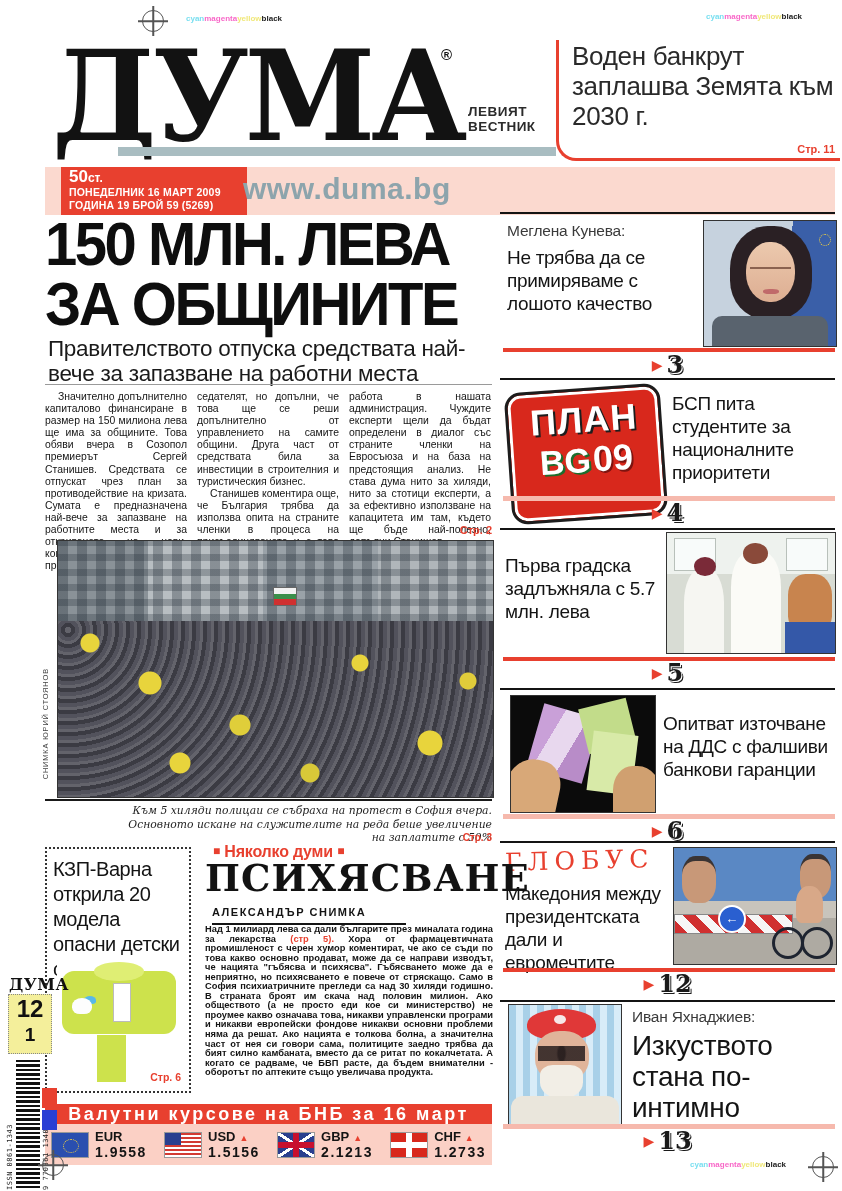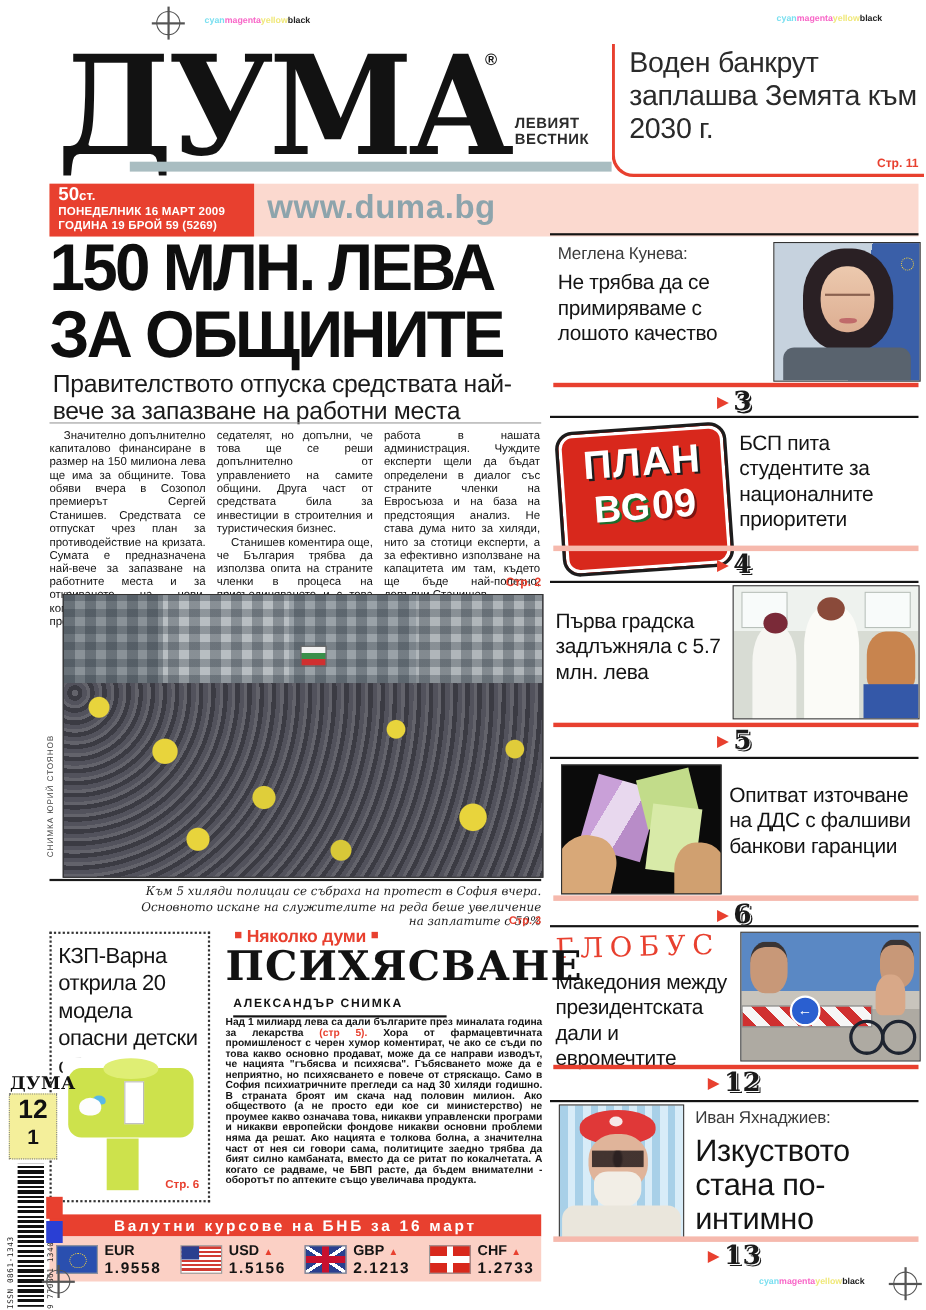--- a/index.html
+++ b/index.html
@@ -19,21 +19,21 @@
         letter-spacing:-4px;color:#121212;transform:scaleY(1.06);transform-origin:top left;}
   #logo-reg{left:441px;top:46px;font-size:15px;font-weight:bold;color:#121212;}
   #tagline{left:468px;top:104px;font-size:13.5px;font-weight:bold;line-height:15px;letter-spacing:.5px;color:#2b2b2b;}
   #skybox{left:556px;top:40px;width:281px;height:118px;border-left:3px solid #e8402f;border-bottom:3px solid #e8402f;border-bottom-left-radius:20px;}
   #skybox-title{position:absolute;left:13px;top:1px;font-size:26px;line-height:30px;color:#2a2a2a;letter-spacing:-.3px;}
   #skybox-page{position:absolute;right:5px;bottom:3px;color:#e8402f;font-weight:bold;font-size:11px;}
   #tealbar{left:118px;top:147px;width:438px;height:9px;background:#a9bdc1;}
 
   
   #infostrip{left:45px;top:167px;width:790px;height:48px;background:#fbd9cf;}
-  #pricebox{position:absolute;left:0;top:0;width:186px;height:48px;background:#e8402f;color:#fff;padding:2px 13px 0 8px;box-sizing:border-box;}
+  #pricebox{position:absolute;left:16px;top:0;width:186px;height:48px;background:#e8402f;color:#fff;padding:2px 13px 0 8px;box-sizing:border-box;}
   #price{font-size:17px;font-weight:bold;line-height:16px;}
   #price .unit{font-size:12px;}
   .pb-line{font-size:10.5px;font-weight:bold;line-height:13px;letter-spacing:.2px;}
   #website{position:absolute;left:198px;top:5px;font-size:30px;font-weight:bold;color:#8da4ac;letter-spacing:.5px;}
 
   
   #headline{left:45px;top:214px;width:460px;font-weight:bold;font-size:58px;line-height:58px;letter-spacing:-2.5px;color:#0e0e0e;transform:scaleY(1.04);transform-origin:top left;}
   #headline span{display:block;}
   #subhead{left:48px;top:336px;width:460px;font-size:22.5px;line-height:25px;color:#1a1a1a;letter-spacing:-.3px;}
   #lead-rule{left:45px;top:384px;width:447px;height:1px;background:#9a9a9a;}
@@ -156,21 +156,21 @@
   #op-rubric{left:213px;top:843px;font-size:16px;font-weight:bold;color:#e8402f;letter-spacing:-.2px;}
   #op-rubric .sq{font-size:12px;vertical-align:2px;}
   #op-title{left:205px;top:858px;width:290px;font-family:"DejaVu Serif",serif;font-weight:bold;font-size:37px;line-height:40px;letter-spacing:1px;color:#121212;}
   #op-author{left:212px;top:906px;font-size:11px;font-weight:bold;letter-spacing:1.5px;color:#141414;
     border-bottom:2px solid #141414;padding:0 40px 5px 0;}
   #op-body{left:205px;top:925px;width:288px;font-size:9.3px;line-height:9.55px;font-weight:bold;text-align:justify;color:#141414;}
   #op-body .ref{color:#e8402f;}
 
   
   #currency{left:45px;top:1104px;width:447px;}
-  #cur-head{height:20px;background:#e8402f;color:#fff;font-weight:bold;font-size:14px;letter-spacing:2.5px;
+  #cur-head{height:20px;background:#e8402f;color:#fff;font-weight:bold;font-size:18px;letter-spacing:2.5px;
     text-align:center;line-height:20px;}
   #cur-body{height:41px;background:#fbd0c5;display:flex;align-items:center;justify-content:space-between;padding:0 6px;}
   .cur-cell{display:flex;align-items:center;gap:6px;}
   .flag{width:38px;height:26px;border:1px solid #999;position:relative;box-sizing:border-box;flex:none;}
   .flag-eu{background:#2a4faf;}
   .flag-eu::before{content:"";position:absolute;left:11px;top:6px;width:14px;height:12px;border:1.5px dotted #f5d33c;border-radius:50%;}
   .flag-us{background:repeating-linear-gradient(180deg,#d23b33 0 2px,#fff 2px 4px);}
   .flag-us::before{content:"";position:absolute;left:0;top:0;width:16px;height:12px;background:#2a3f8f;}
   .flag-uk{background:
     linear-gradient(to right,transparent 15px,#c8102e 15px 21px,transparent 21px),

